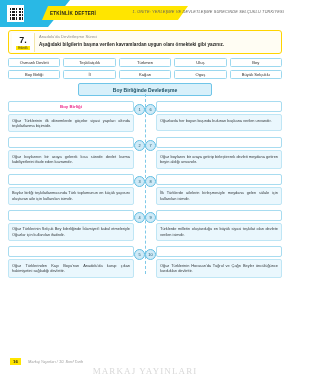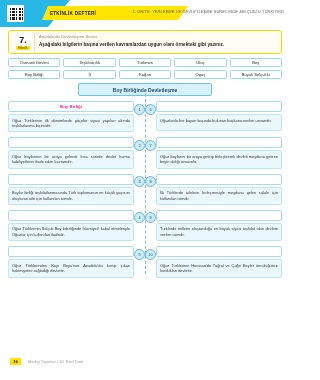--- a/index.html
+++ b/index.html
@@ -271,13 +271,14 @@
         <div class="bullet br">10</div>
       </div>
     </div>
 
   </div>
 </div>
 
 <div class="footer">
   <div class="pg">16</div>
   <div class="fsrc">Markaj Yayınları / 10. Sınıf Tarih</div>
+  <div class="brand">MARKAJ YAYINLARI</div>
 </div>
 
 </body></html>

